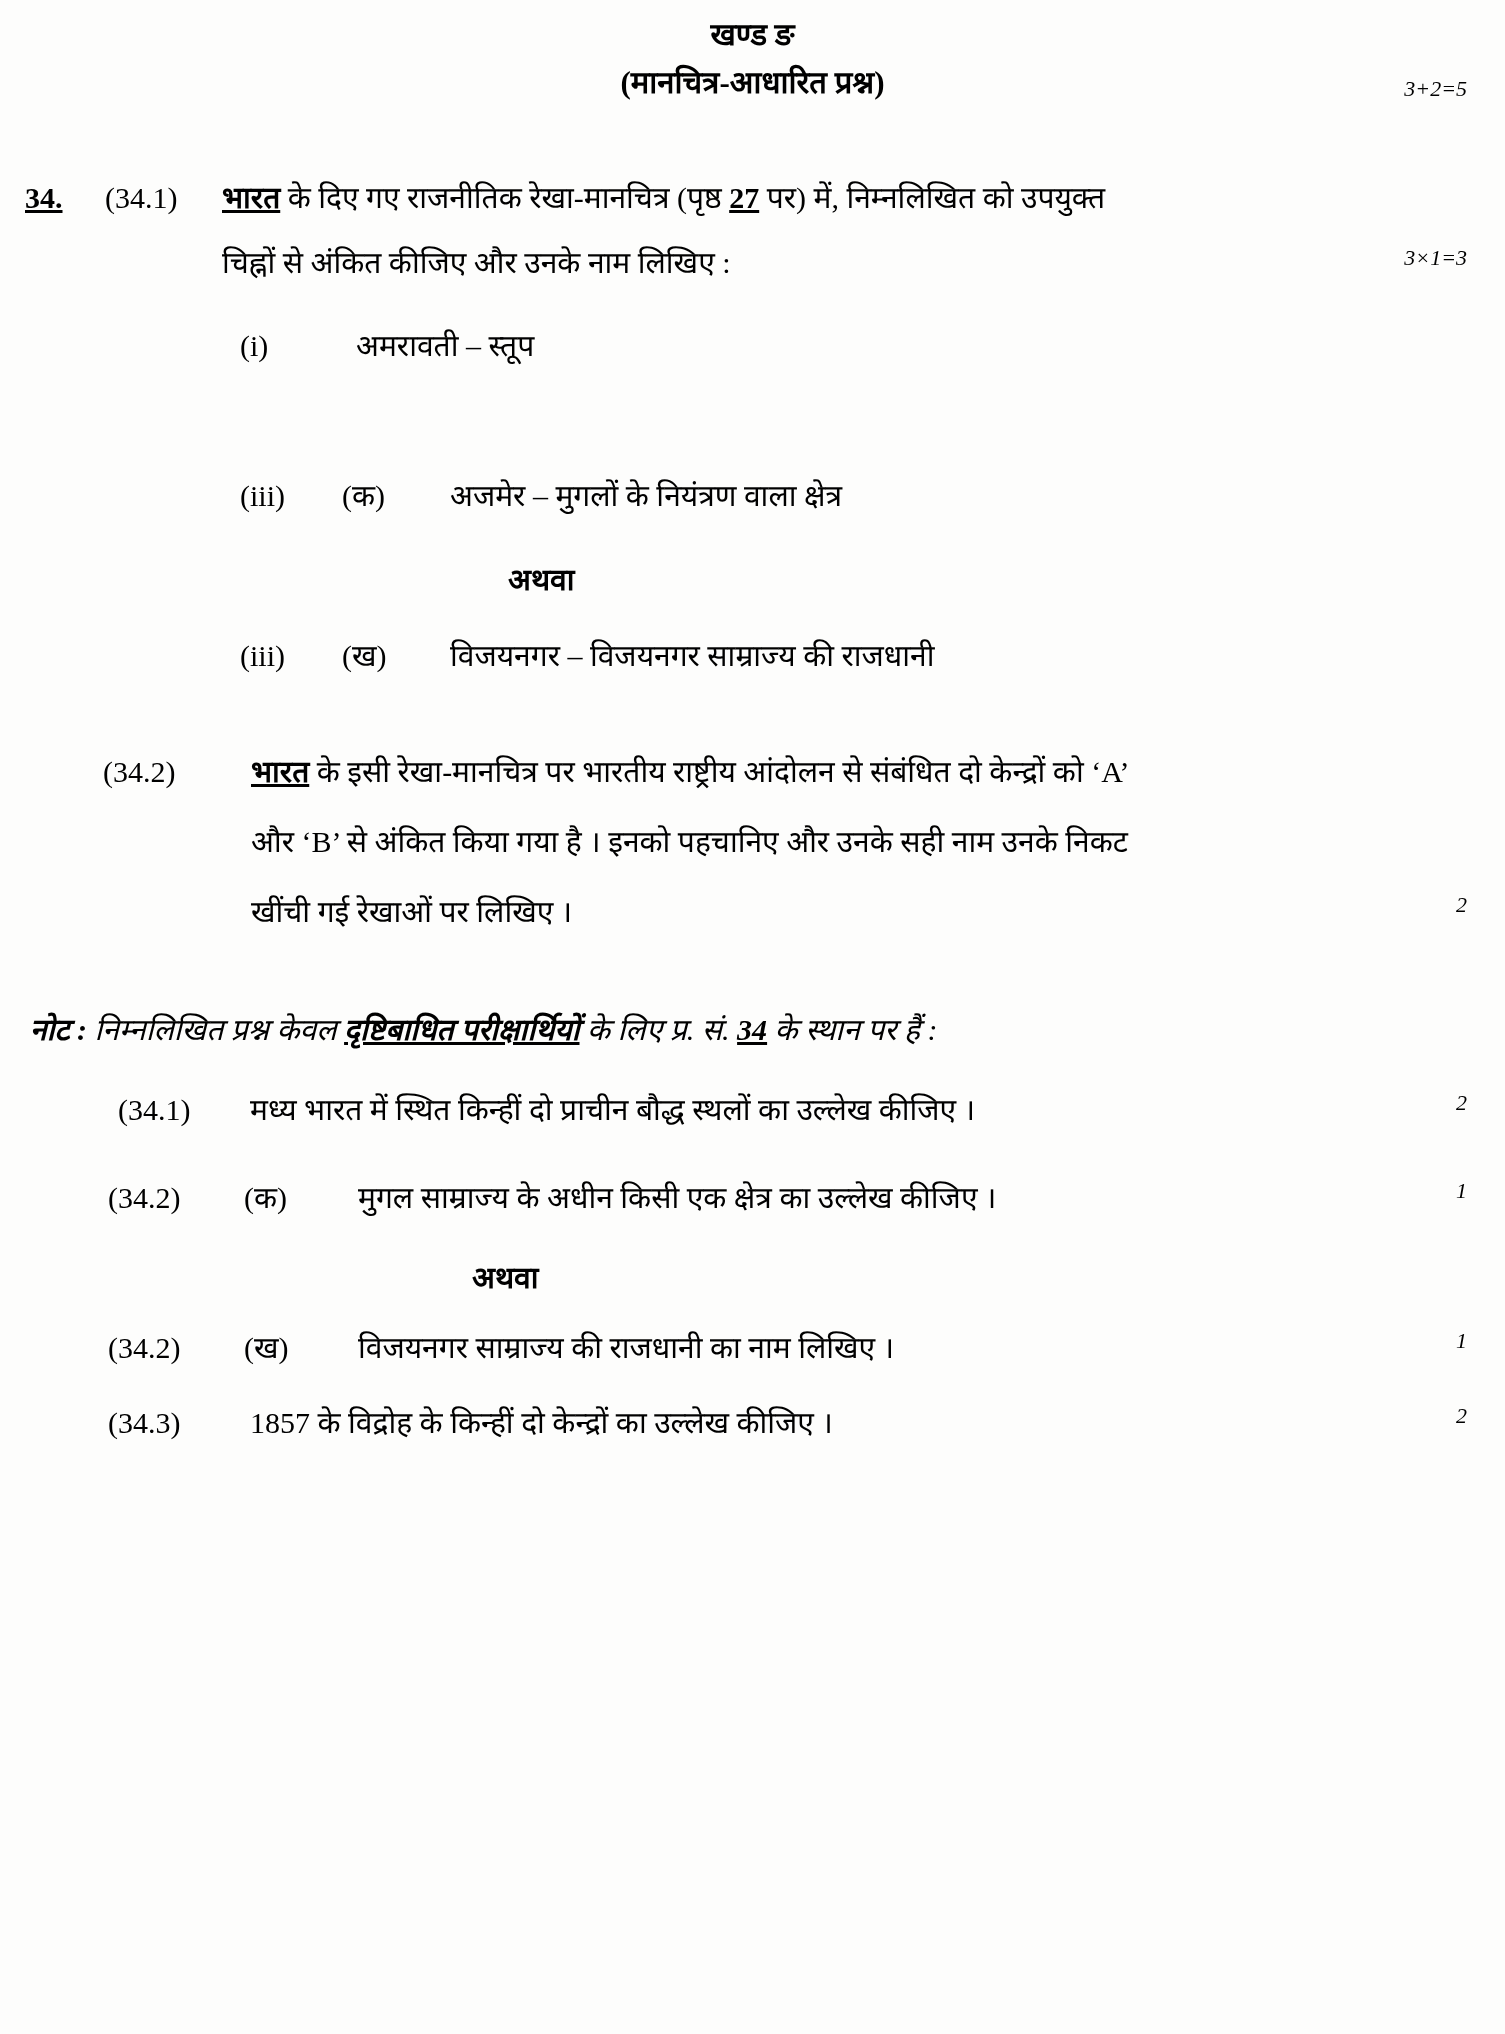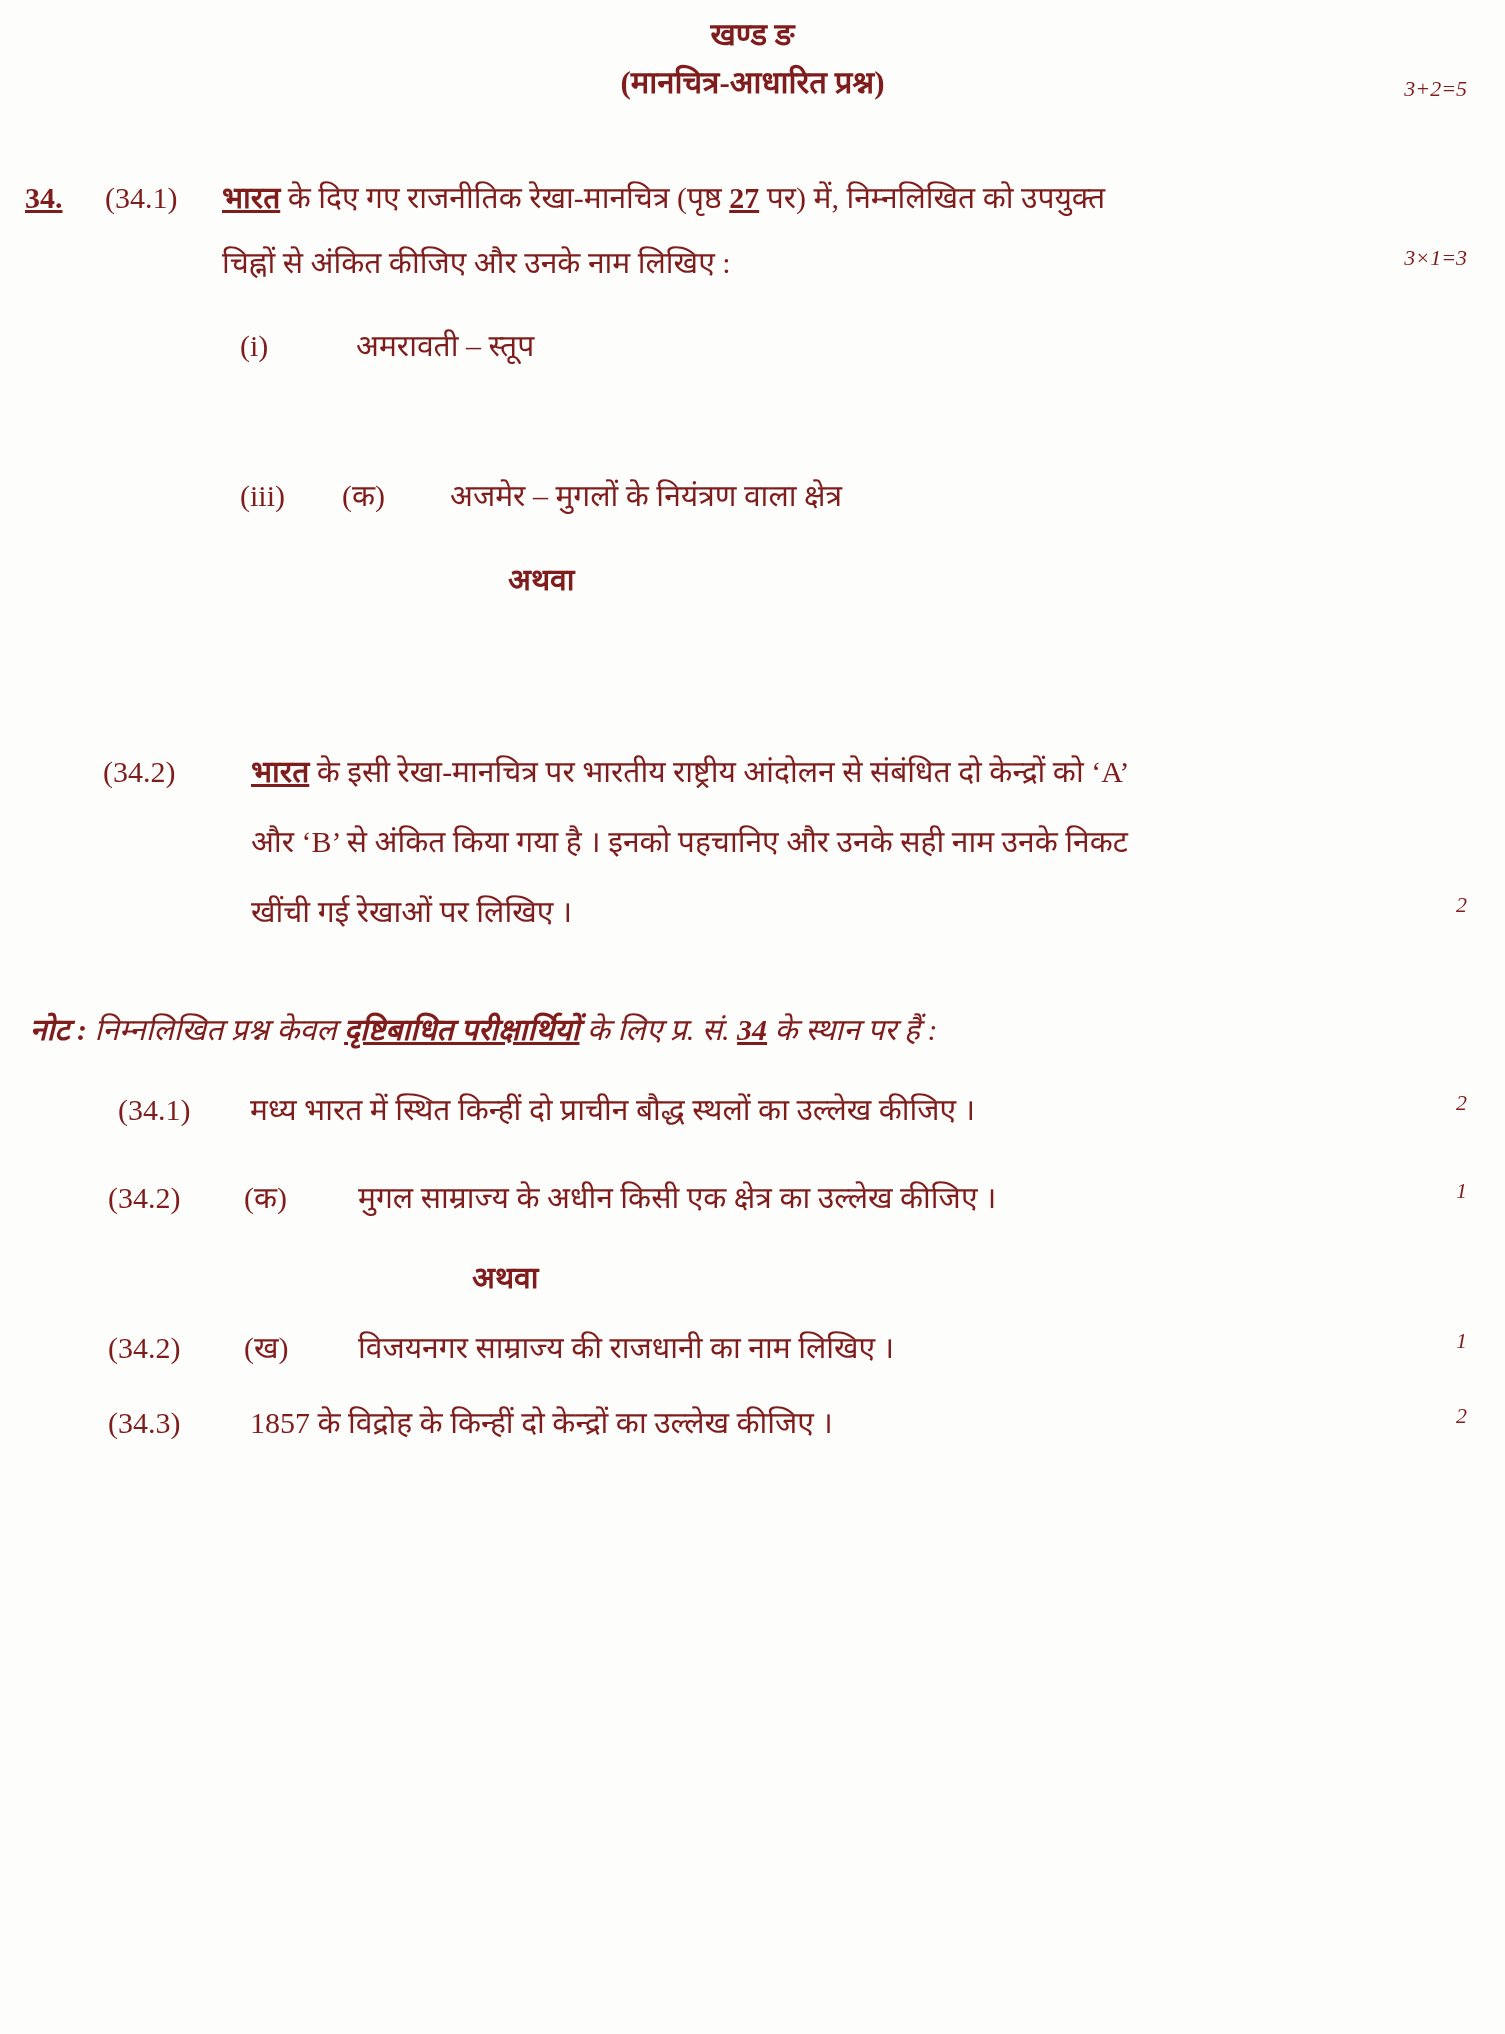--- a/index.html
+++ b/index.html
@@ -2,21 +2,21 @@
 <html lang="hi"><head>
 <meta charset="utf-8">
 <style>
   html, body { margin: 0; padding: 0; background: #e8e8e8; }
   .page {
     position: relative;
     width: 1505px;
     height: 2034px;
     margin: 0 auto;
     background: #fdfdfc;
-    color: #7f1d1d;
+    color: #000000;
     font-family: "Liberation Serif", serif;
     font-size: 30px;
     overflow: hidden;
   }
   .row { position: absolute; white-space: nowrap; line-height: 1.3; }
   .center-row { position: absolute; left: 0; width: 100%; text-align: center; white-space: nowrap; }
   .bold { font-weight: bold; text-decoration: underline; }
   .col { display: inline-block; vertical-align: top; }
   .marks {
     position: absolute;
@@ -50,20 +50,23 @@
 
   <div class="row" style="top:326px; left:240px;">
     <span class="col" style="width:116px;">(i)</span><span>अमरावती – स्तूप</span>
   </div>
   <div class="row" style="top:476px; left:240px;">
     <span class="col" style="width:102px;">(iii)</span><span class="col" style="width:108px;">(क)</span><span>अजमेर – मुगलों के नियंत्रण वाला क्षेत्र</span>
   </div>
 
   <div class="row or-label" style="top:560px; left:508px;">अथवा</div>
 
+  <div class="row" style="top:636px; left:240px;">
+    <span class="col" style="width:102px;">(iii)</span><span class="col" style="width:108px;">(ख)</span><span>विजयनगर – विजयनगर साम्राज्य की राजधानी</span>
+  </div>
 
   <div class="row" style="top:752px; left:103px;">
     <span class="col" style="width:148px;">(34.2)</span><span><span class="bold">भारत</span><span> के इसी रेखा-मानचित्र पर भारतीय राष्ट्रीय आंदोलन से संबंधित दो केन्द्रों को ‘A’</span></span>
   </div>
   <div class="row" style="top:822px; left:251px;">और ‘B’ से अंकित किया गया है । इनको पहचानिए और उनके सही नाम उनके निकट</div>
   <div class="row" style="top:892px; left:251px;">खींची गई रेखाओं पर लिखिए ।</div>
   <div class="marks" style="top:892px;">2</div>
 
   <div class="row note-row" style="top:1010px; left:30px;">
     <span class="note-prefix">नोट :</span><span> निम्नलिखित प्रश्न केवल </span><span class="bold">दृष्टिबाधित परीक्षार्थियों</span><span> के लिए प्र. सं. </span><span class="bold">34</span><span> के स्थान पर हैं :</span>

